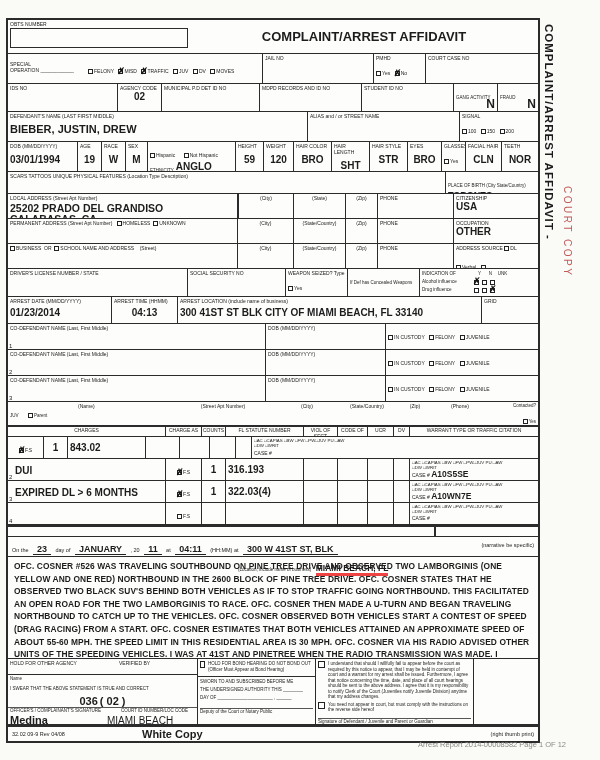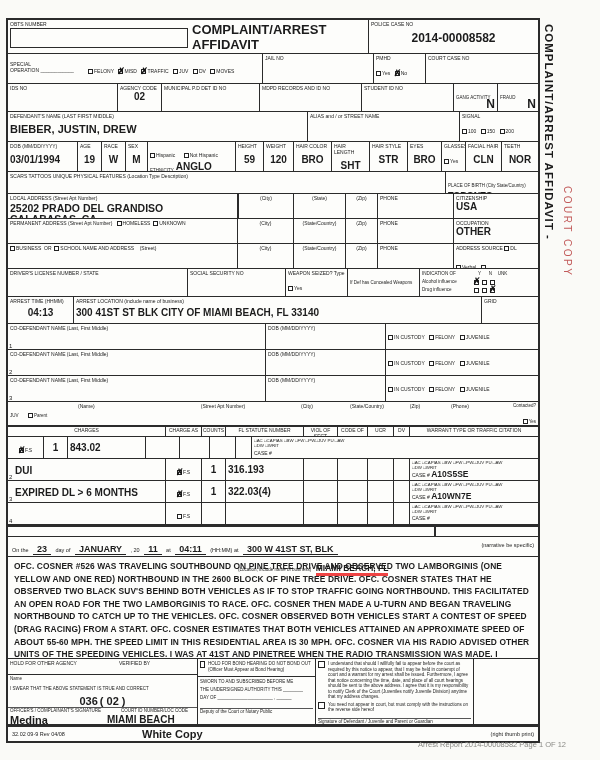--- a/index.html
+++ b/index.html
@@ -40,24 +40,20 @@
 <div class="form">
 
   <div class="row" style="height:34px">
     <div class="c" style="flex:0 0 182px;border-right:none">
       <span class="l">OBTS NUMBER</span>
       <div style="border:1px solid #2b2b2b;height:20px;margin-top:1px"></div>
     </div>
     <div class="c" style="flex:1;border-right:none;display:flex;align-items:center;justify-content:center">
       <span style="font-weight:bold;font-size:13px">COMPLAINT/ARREST AFFIDAVIT</span>
     </div>
-    <div class="c" style="flex:0 0 170px;border-left:1px solid #2b2b2b">
-      <span class="l">POLICE CASE NO</span>
-      <div class="vc" style="font-weight:bold;font-size:12px;margin-top:4px">2014-00008582</div>
-    </div>
   </div>
 
   <div class="row" style="height:30px">
     <div class="c" style="flex:0 0 78px;border-right:none">
       <span class="l" style="margin-top:6px">SPECIAL</span>
       <span class="l"><span>OPERATION</span> ____________</span>
     </div>
     <div class="c" style="flex:0 0 176px;border-right:none;padding-top:5px">
       <div>
         <span class="seg"><span class="cb"></span><span class="cl">FELONY</span></span>
@@ -313,20 +309,24 @@
       <div class="ind-row">
           <span style="width:52px">Drug influence</span>
           <span class="cb"></span>
           <span class="cb"></span>
           <span class="cb on"></span>
         </div>
     </div>
   </div>
 
   <div class="row" style="height:27px">
+    <div class="c" style="flex:0 0 104px">
+      <span class="l">ARREST DATE (MM/DD/YYYY)</span>
+      <div class="v" style="margin-top:3px">01/23/2014</div>
+    </div>
     <div class="c" style="flex:0 0 66px">
       <span class="l">ARREST TIME (HHMM)</span>
       <div class="v vc" style="margin-top:3px">04:13</div>
     </div>
     <div class="c flex1">
       <span class="l">ARREST LOCATION (include name of business)</span>
       <div class="v" style="margin-top:3px">300 41ST ST BLK CITY OF MIAMI BEACH, FL 33140</div>
     </div>
     <div class="c" style="flex:0 0 56px">
         <span class="l">GRID</span>
@@ -536,23 +536,23 @@
       </div>
       <div style="padding:1px 2px"><span class="tiny">I SWEAR THAT THE ABOVE STATEMENT IS TRUE AND CORRECT</span></div>
       <div style="display:flex;justify-content:center;gap:2px;font-weight:bold;font-size:11px">
         <span>036</span>
         <span>( 02 )</span>
       </div>
       <div style="display:flex;border-top:1px solid #555">
         <span class="tiny" style="flex:1;padding:0 2px">OFFICER'S / COMPLAINANT'S SIGNATURE</span>
         <span class="tiny" style="flex:0 0 76px">COURT ID NUMBER/LOC  CODE</span>
       </div>
-      <div style="display:flex;align-items:center">
+      <div style="display:flex;align-items:flex-end">
         <span class="sig" style="flex:1;padding:0 2px">Medina</span>
-        <span style="flex:0 0 90px;font-weight:bold;font-size:10px">MIAMI BEACH</span>
+        <span style="flex:0 0 90px;font-weight:normal;font-size:10px">MIAMI BEACH</span>
       </div>
 
     </div>
     <div class="c" style="flex:0 0 118px;padding:0">
       <div style="display:flex;gap:2px;border-bottom:1px solid #2b2b2b;padding:2px;height:18px">
         <span class="cb" style="width:7px;height:7px"></span>
         <span class="tiny">HOLD FOR BOND HEARING  DO NOT BOND OUT  (Officer Must Appear at Bond Hearing)</span>
       </div>
       <div style="padding:2px">
         <div class="tiny">SWORN TO AND SUBSCRIBED BEFORE ME</div>

